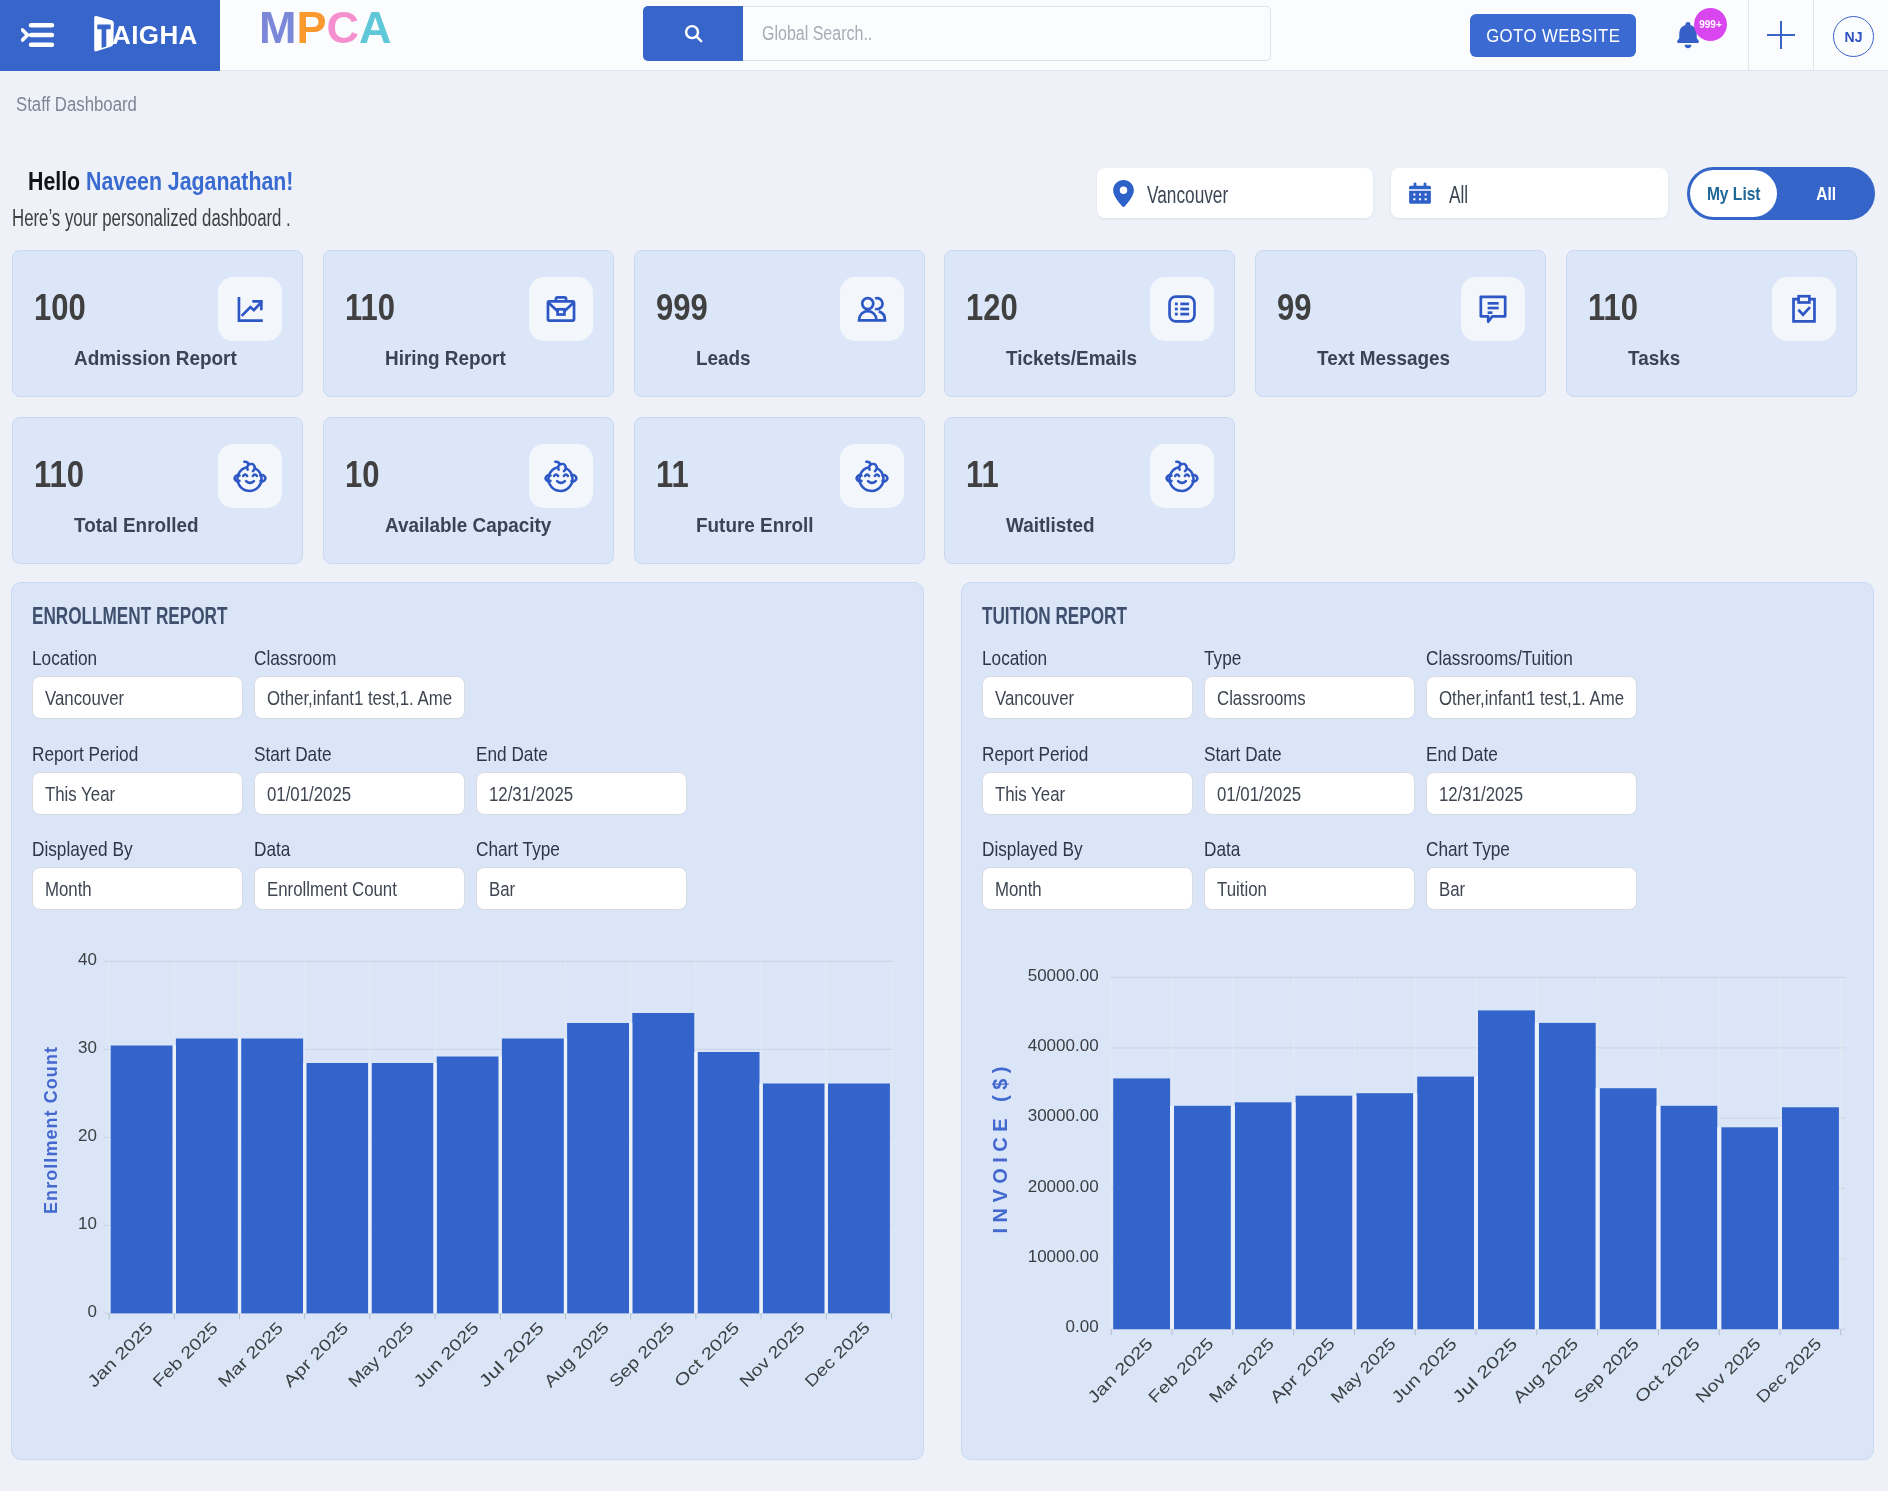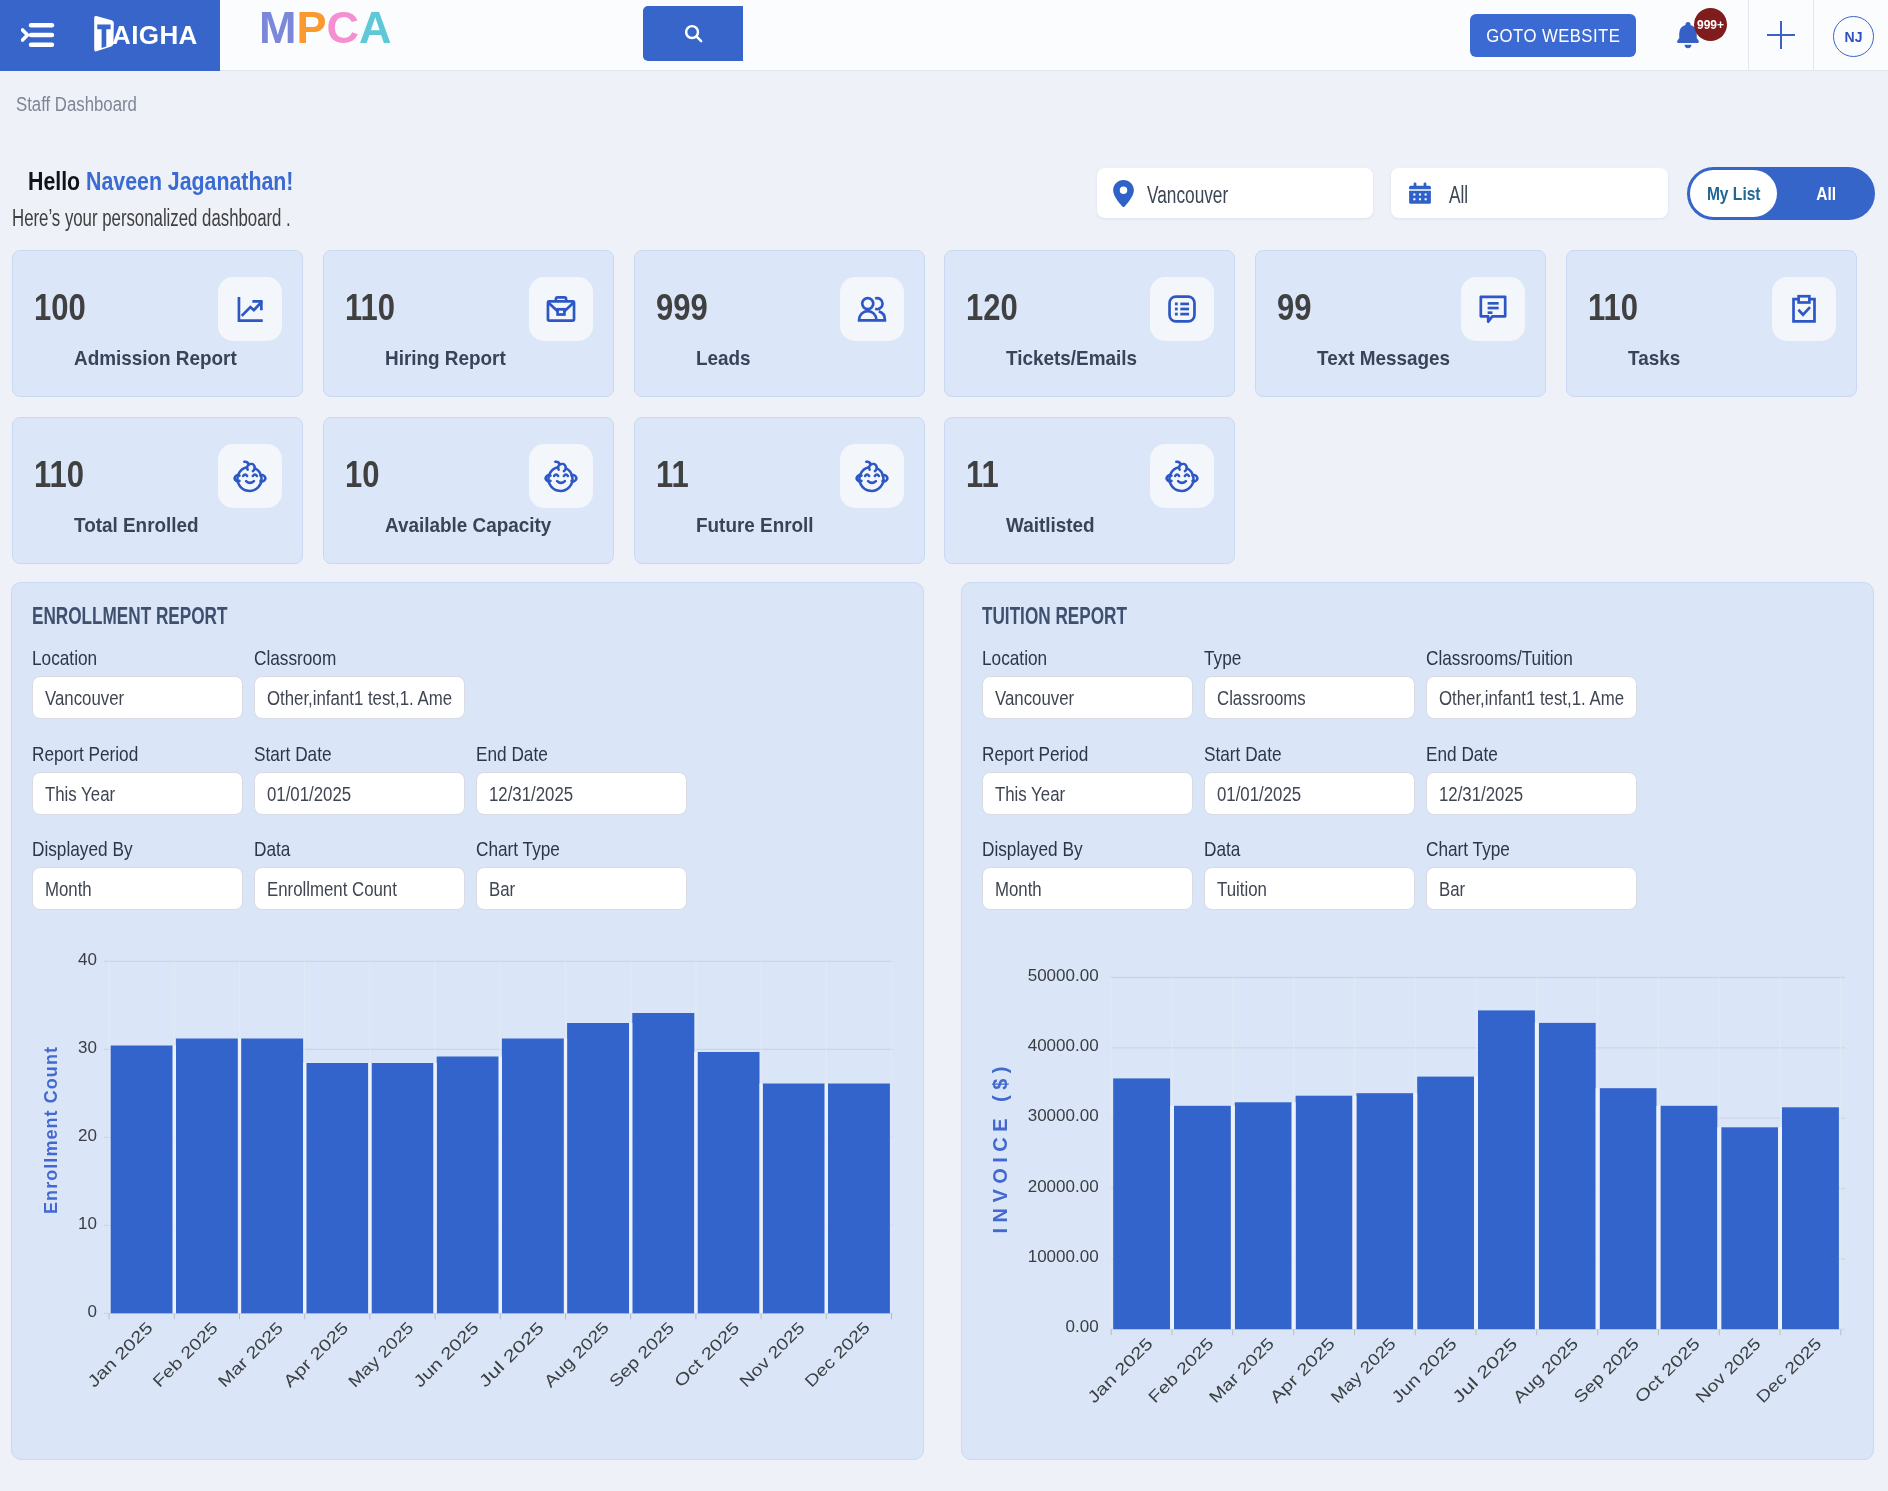--- a/index.html
+++ b/index.html
@@ -17,21 +17,21 @@
 .hamb { position:absolute; left:21px; top:23px; }
 .tmark { position:absolute; left:92px; top:14px; }
 .tword { position:absolute; left:112px; top:22px; color:#fff; font-size:26px; font-weight:bold; letter-spacing:0.4px; line-height:1; }
 .mpca { position:absolute; left:259px; top:4.5px; font-size:45px; font-weight:bold; letter-spacing:0px; line-height:1; }
 .m1{color:#7b87d9} .m2{color:#f9992e} .m3{color:#f590d0} .m4{color:#5ec7d8}
 .sbtn { position:absolute; left:643px; top:6px; width:100px; height:55px; background:#3765ca; border-radius:5px 0 0 5px; display:flex; align-items:center; justify-content:center; }
 .sinput { position:absolute; left:743px; top:6px; width:528px; height:55px; border:1px solid #e0e2e8; border-left:none; border-radius:0 5px 5px 0; display:flex; align-items:center; padding-left:19px; color:#a7acb6; font-size:20px; background:#fbfcfe; }
 .goto { position:absolute; left:1470px; top:14px; width:166px; height:43px; background:#3b6bd2; border-radius:6px; color:#fff; font-size:19px; letter-spacing:0.5px; display:flex; align-items:center; justify-content:center; }
 .goto .cx88 { display:inline-block; transform:scaleX(0.88); transform-origin:50% 50%; white-space:nowrap; }
 .bell { position:absolute; left:1673px; top:19px; }
-.badge { position:absolute; left:1694px; top:8px; width:33px; height:33px; background:#7f1d1d; border-radius:50%; color:#fff; font-size:12px; font-weight:bold; display:flex; align-items:center; justify-content:center; }
+.badge { position:absolute; left:1694px; top:8px; width:33px; height:33px; background:#d946ef; border-radius:50%; color:#fff; font-size:10px; font-weight:bold; display:flex; align-items:center; justify-content:center; }
 .vsep { position:absolute; top:0; width:1px; height:71px; background:#e3e6ee; }
 .plus { position:absolute; left:1766px; top:20px; }
 .avatar { position:absolute; left:1833px; top:16px; width:41px; height:41px; border:1.6px solid #3b62c9; border-radius:50%; color:#2d51c0; font-size:14px; font-weight:bold; display:flex; align-items:center; justify-content:center; background:#fbfcfe; }
 .crumb { position:absolute; left:16px; top:94.5px; font-size:19.5px; color:#7d8695; line-height:1; }
 .hello { position:absolute; left:28px; top:167.9px; font-size:26px; font-weight:bold; color:#101318; line-height:1; }
 .hello .nv { color:#3a6bd1; }
 .sub { position:absolute; left:12px; top:207.3px; font-size:23px; color:#404040; line-height:1; }
 .fbox { position:absolute; top:168px; height:50px; background:#fff; border-radius:8px; box-shadow:0 1px 3px rgba(80,95,130,0.10); display:flex; align-items:center; color:#3b4553; font-size:23px; }
 .toggle { position:absolute; left:1687px; top:167px; width:188px; height:53px; background:#3565c9; border-radius:27px; }
 .mylist { position:absolute; left:3px; top:3px; width:87px; height:47px; background:#fff; border-radius:24px; color:#1f6797; font-size:19px; font-weight:bold; display:flex; align-items:center; justify-content:center; }
@@ -63,20 +63,23 @@
           <path d="M5.3 10.6 H18.6 V15.2 H14.3 V32.4 L9.6 33.9 V15.2 H5.3 Z" fill="#3765ca"></path>
         </svg></div>
     <div class="tword">AIGHA</div>
   </div>
   <div class="mpca"><span class="m1">M</span><span class="m2">P</span><span class="m3">C</span><span class="m4">A</span></div>
   <div class="sbtn">
       <svg width="23" height="23" viewBox="0 0 24 24" fill="none" stroke="#ffffff" stroke-width="2.6">
         <circle cx="10.5" cy="10.5" r="6.2"></circle>
         <path d="M15.3 15.3 L20 20" stroke-linecap="round"></path>
       </svg>
+    </div>
+  <div class="sinput">
+      <span class="cx80">Global Search..</span>
     </div>
   <div class="goto">
       <span class="cx88">GOTO WEBSITE</span>
     </div>
   <div class="bell"><svg width="30" height="31" viewBox="0 0 24 24" fill="#3660c6">
         <path d="M12 2 a2 2 0 0 1 2 2 v.35 A7 7 0 0 1 19 11 v3.8 l1.6 2.4 a1 1 0 0 1-.83 1.55 H4.23 a1 1 0 0 1-.83-1.55 L5 14.8 V11 a7 7 0 0 1 5-6.65 V4 a2 2 0 0 1 2-2 Z"></path>
         <path d="M9.3 20.2 h5.4 a2.7 2.7 0 0 1-5.4 0 Z"></path>
       </svg></div>
   <div class="badge">999+</div>
   <div class="vsep" style="left:1748px"></div>

